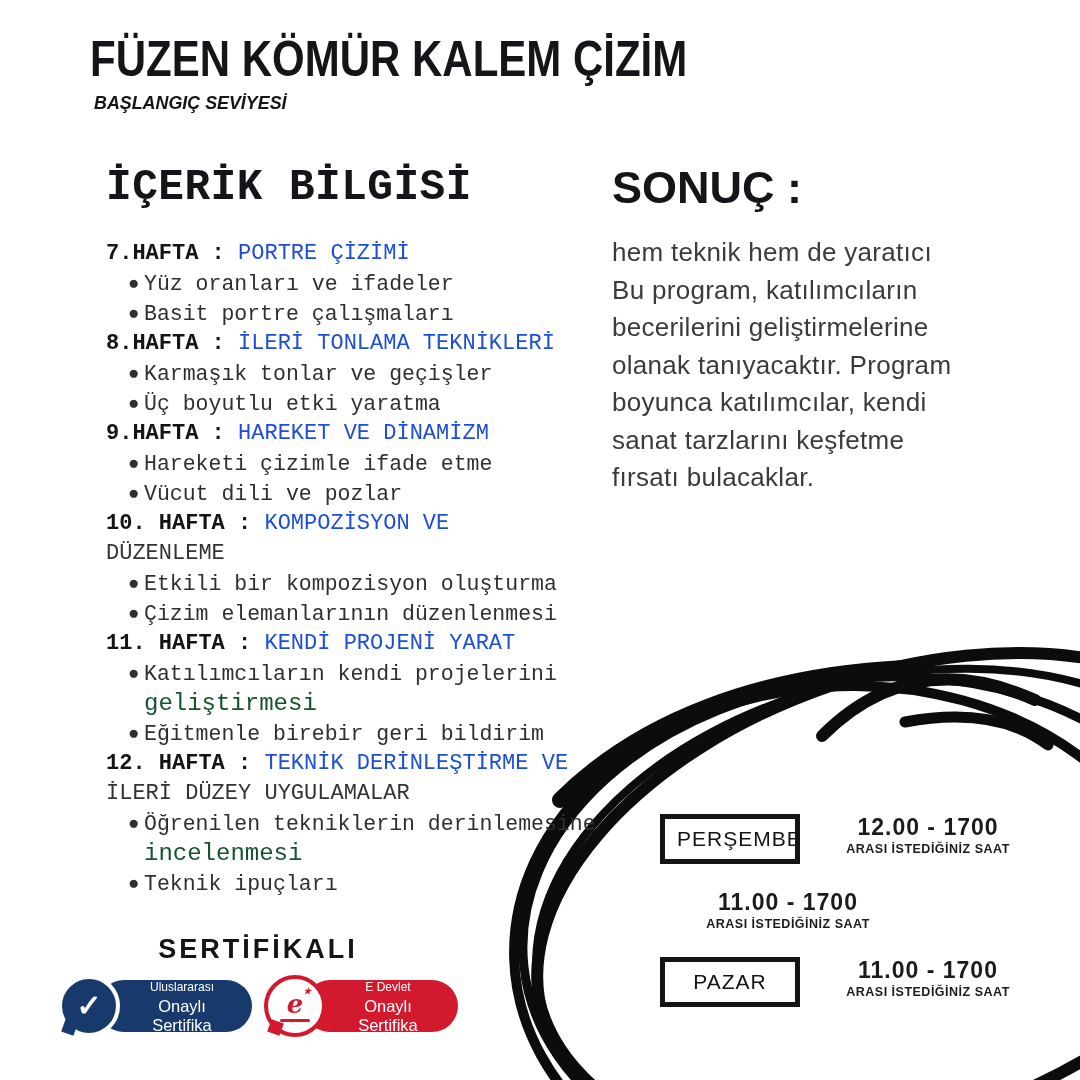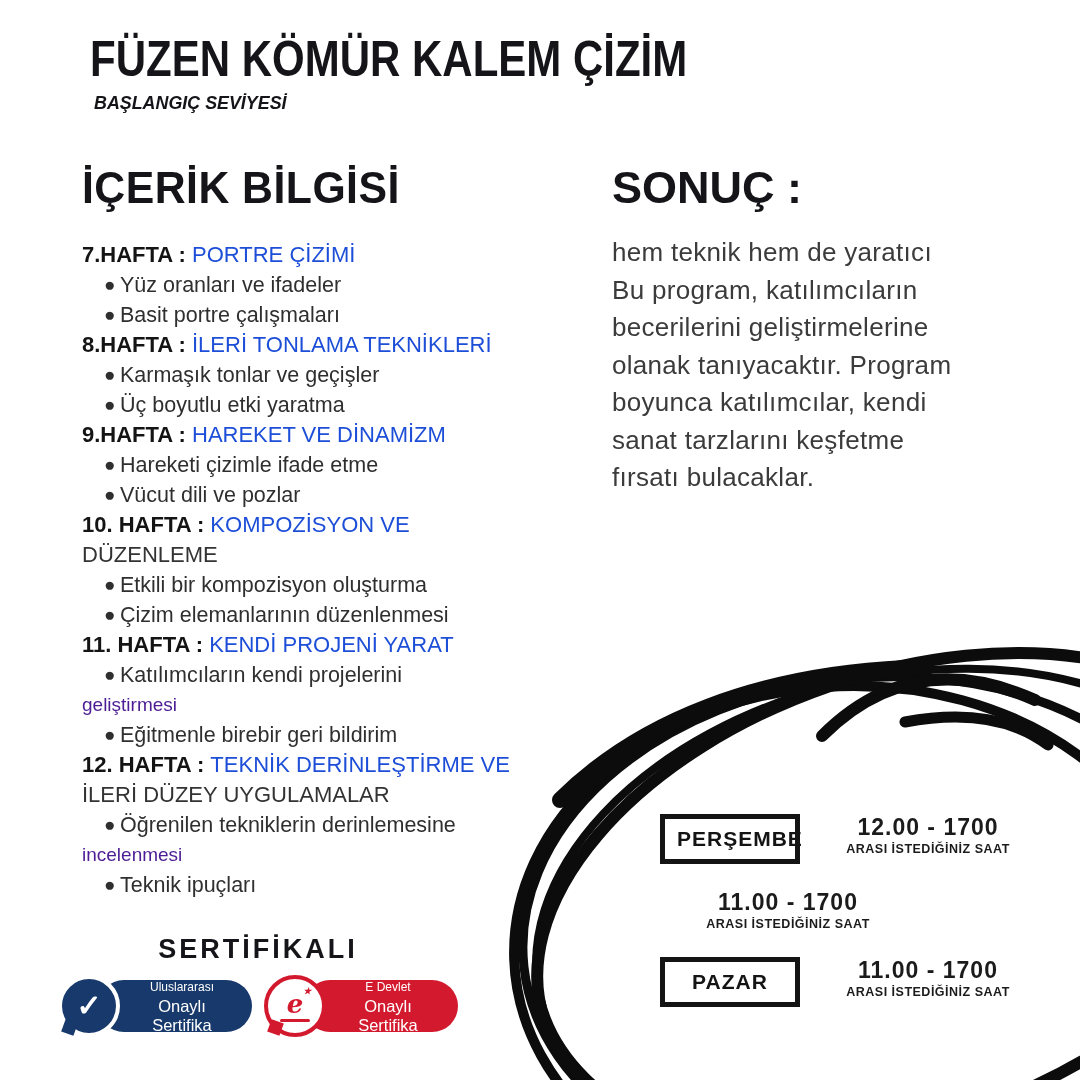--- a/index.html
+++ b/index.html
@@ -21,33 +21,33 @@
   }
   .subtitle{
     margin-top:4px;margin-left:4px;
     font-size:19px;font-weight:700;font-style:italic;
     transform:scaleX(0.94);transform-origin:left top;
     color:#151419;white-space:nowrap;
   }
   
   .scribble{position:absolute;left:0;top:0;width:1080px;height:1080px;pointer-events:none;}
   
-  .left-col{position:absolute;left:82px;top:162px;width:470px;}
+  .left-col{position:absolute;left:106px;top:162px;width:470px;font-family:Liberation Mono, monospace;}
   .sec-h{
     font-size:45px;font-weight:800;color:#151419;letter-spacing:0.5px;
     transform:scaleX(0.95);transform-origin:left top;
     margin:0 0 26px 0;white-space:nowrap;
   }
   .week-line{font-size:22px;line-height:30px;white-space:nowrap;}
   .wk-label{font-weight:800;color:#141414;}
   .wk-name{font-weight:400;color:#1d4ed8;}
   .wk-cont{font-size:22px;line-height:30px;color:#333;white-space:nowrap;}
   .bullet{display:flex;font-size:21.5px;line-height:30px;color:#2f2f2f;white-space:nowrap;}
   .bullet .dot{width:16px;margin-left:22px;flex:none;font-size:19px;}
-  .bullet-cont{font-size:19px;line-height:30px;color:#4c1d95;white-space:nowrap;}
+  .bullet-cont{margin-left:38px;font-size:24px;line-height:30px;color:#14532d;white-space:nowrap;}
   
   .right-col{position:absolute;left:612px;top:162px;width:440px;}
   .sonuc-h{
     font-size:45px;font-weight:800;color:#151419;
     margin:0 0 20px 0;white-space:nowrap;
   }
   .sonuc-line{font-size:26px;line-height:37.5px;color:#3b3b3b;letter-spacing:0.3px;white-space:nowrap;}
   
   .cert{position:absolute;left:58px;top:934px;width:400px;}
   .cert-title{
@@ -76,21 +76,21 @@
   .check-glyph{color:#fff;font-size:30px;font-weight:800;line-height:1;}
   .e-glyph{font-family:"DejaVu Serif", serif;font-style:italic;font-weight:700;font-size:26px;line-height:1;position:relative;}
   .e-star{position:absolute;top:-4px;right:-8px;font-size:9px;}
   .e-textline{margin-top:2px;width:30px;height:3px;border-radius:2px;}
   
   .schedule{position:absolute;left:660px;top:814px;z-index:3;}
   .sched-row{display:flex;align-items:flex-start;margin-bottom:25px;}
   .day-box{
     flex:none;width:106px;border:5px solid #141414;background:#fff;
     padding:8px 12px;text-align:center;
-    font-size:21px;font-weight:700;letter-spacing:1px;color:#141414;
+    font-size:21px;font-weight:400;letter-spacing:1px;color:#141414;
     white-space:nowrap;
   }
   .time-col{margin-left:38px;width:180px;text-align:center;}
   .time-main{font-size:23px;font-weight:800;color:#1b1b1b;letter-spacing:1px;line-height:26px;white-space:nowrap;text-align:center;}
   .time-note{font-size:12.5px;font-weight:800;color:#1b1b1b;letter-spacing:0.5px;line-height:15px;margin-top:2px;}
 </style>
 </head>
 <body>
 
 <div class="page">

